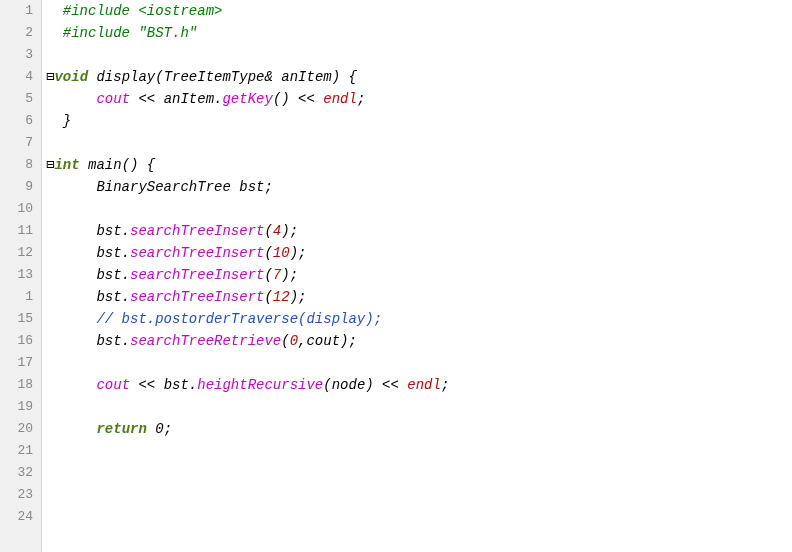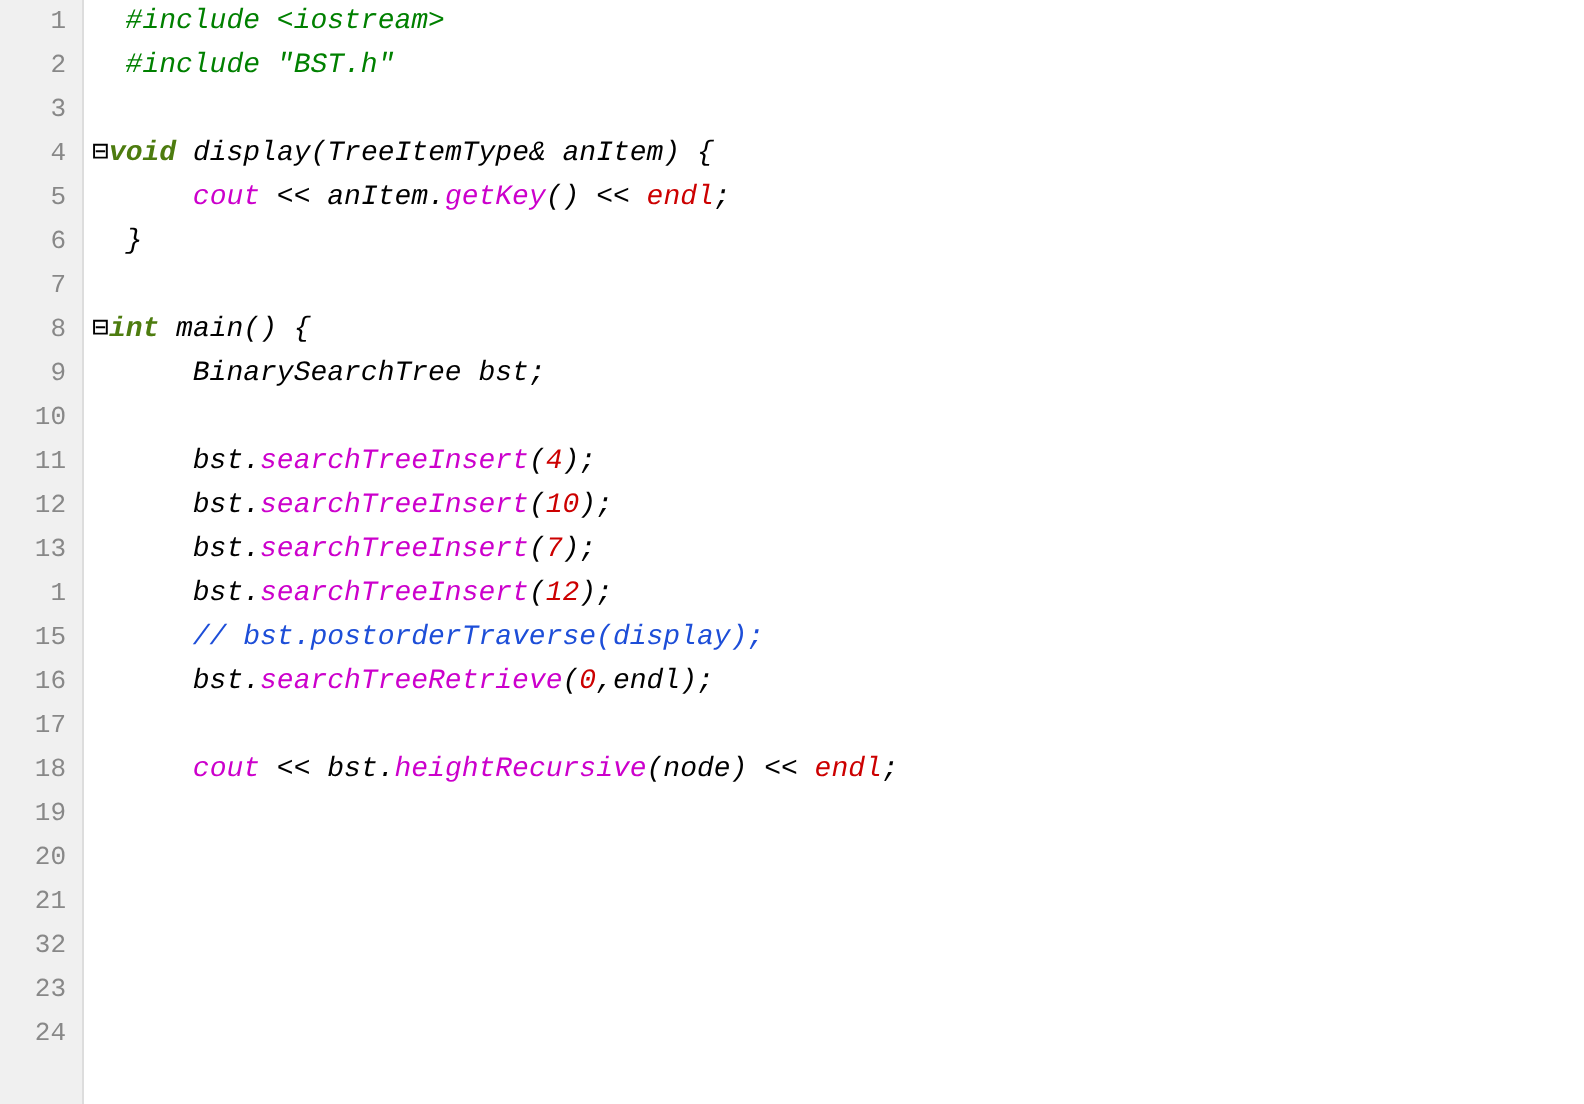--- a/index.html
+++ b/index.html
@@ -104,18 +104,19 @@
       <div class="code-line"><span class="plain">  }</span></div>
       <div class="code-line"> </div>
       <div class="code-line"><span class="plain">⊟</span><span class="kw-blue">int</span><span class="plain"> main() {</span></div>
       <div class="code-line"><span class="plain">      BinarySearchTree bst;</span></div>
       <div class="code-line"> </div>
       <div class="code-line"><span class="plain">      bst.</span><span class="fn-magenta">searchTreeInsert</span><span class="plain">(</span><span class="num-red">4</span><span class="plain">);</span></div>
       <div class="code-line"><span class="plain">      bst.</span><span class="fn-magenta">searchTreeInsert</span><span class="plain">(</span><span class="num-red">10</span><span class="plain">);</span></div>
       <div class="code-line"><span class="plain">      bst.</span><span class="fn-magenta">searchTreeInsert</span><span class="plain">(</span><span class="num-red">7</span><span class="plain">);</span></div>
       <div class="code-line"><span class="plain">      bst.</span><span class="fn-magenta">searchTreeInsert</span><span class="plain">(</span><span class="num-red">12</span><span class="plain">);</span></div>
       <div class="code-line"><span class="comment">      // bst.postorderTraverse(display);</span></div>
-      <div class="code-line"><span class="plain">      bst.</span><span class="fn-magenta">searchTreeRetrieve</span><span class="plain">(</span><span class="num-red">0</span><span class="plain">,endl);</span></div>
+      <div class="code-line"><span class="plain">      bst.</span><span class="fn-magenta">searchTreeRetrieve</span><span class="plain">(</span><span class="num-red">0</span><span class="plain">,cout);</span></div>
       <div class="code-line"> </div>
       <div class="code-line"><span class="plain">      </span><span class="fn-magenta">cout</span><span class="plain"> &lt;&lt; bst.</span><span class="fn-magenta">heightRecursive</span><span class="plain">(node) &lt;&lt; </span><span class="endl-red">endl</span><span class="plain">;</span></div>
       <div class="code-line"> </div>
+      <div class="code-line"><span class="plain">      </span><span class="kw-blue">return</span><span class="plain"> 0;</span></div>
     </div>
 </div>
 
 </body></html>

